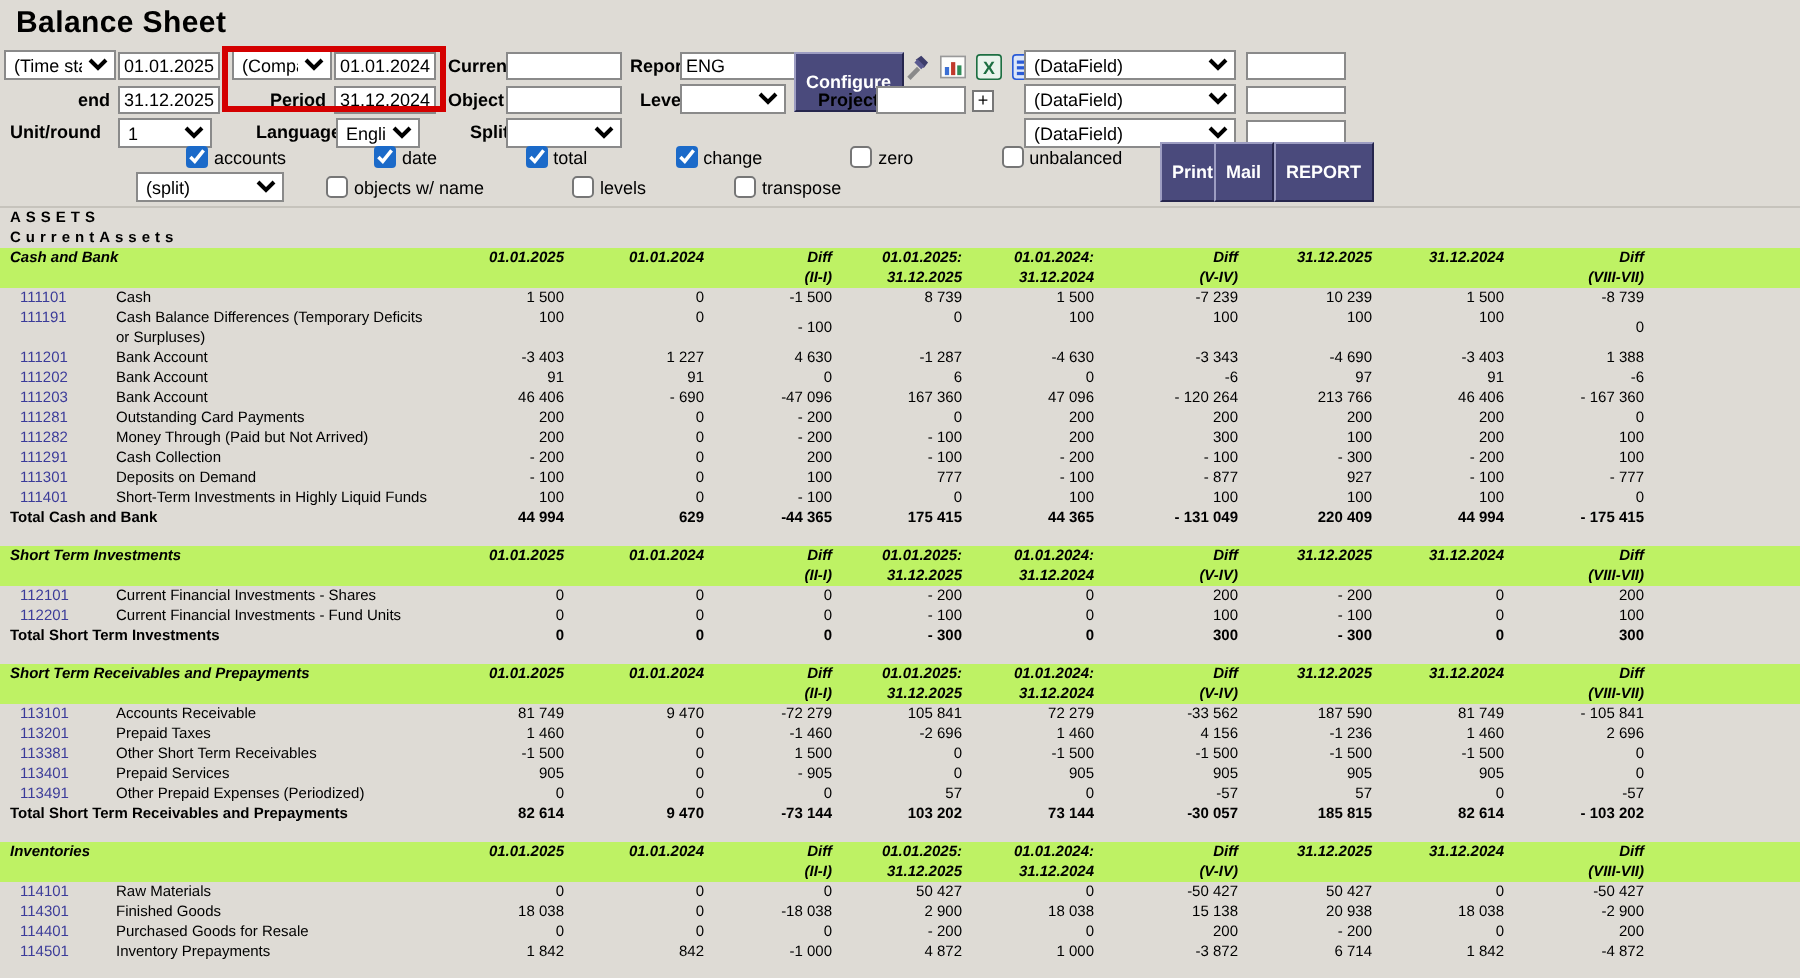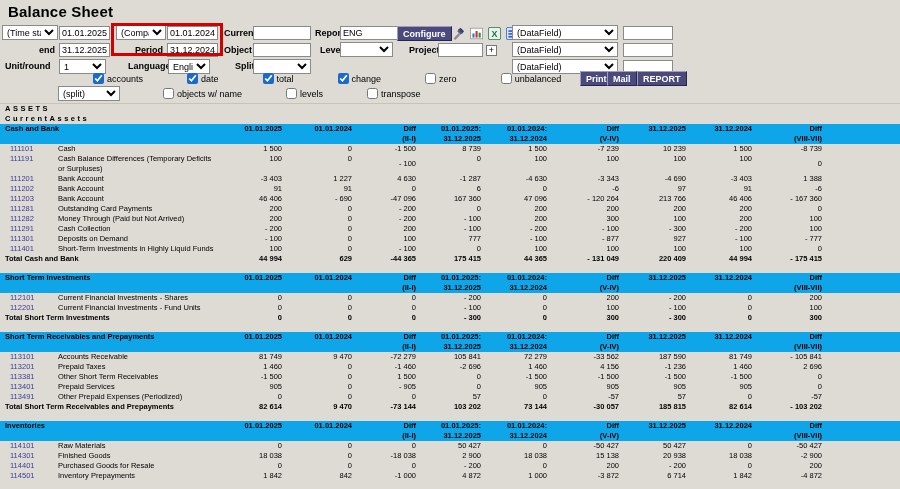--- a/index.html
+++ b/index.html
@@ -16,42 +16,42 @@
   .tb-label { position:absolute; font-weight:bold; font-size:9px; line-height:13px; white-space:nowrap; }
   .tb-input {
     position:absolute; height:14px; font-size:9px; padding:0 2px;
     border:1px solid #8a8a8a; background:#fff; font-family:"Liberation Sans",sans-serif;
   }
   .tb-select {
     position:absolute; height:15px; font-size:9px; background:#fff;
     border:1px solid #8a8a8a; font-family:"Liberation Sans",sans-serif;
   }
   .btn {
-    position:absolute; height:15px; font-size:9px; font-weight:bold; color:#fff;
+    position:absolute; height:30px; font-size:9px; font-weight:bold; color:#fff;
     background:#4a4a7c; border:1px solid; border-color:#9d9dc2 #26264d #26264d #9d9dc2;
     padding:0 5px; font-family:"Liberation Sans",sans-serif; cursor:pointer; line-height:12px;
   }
   .hl-box { position:absolute; left:111px; top:23px; width:112px; height:33px;
     border:3px solid #d40000; pointer-events:none; z-index:5; }
   .icon-row { position:absolute; left:452px; top:27px; display:flex; gap:5px; align-items:center; }
   .icon-row svg { display:block; }
   .plusbox { position:absolute; left:486px; top:45px; width:11px; height:11px; background:#fff;
     border:1px solid #777; font-size:9px; line-height:9px; text-align:center; cursor:pointer; }
   .chk-row { position:absolute; display:flex; gap:9px; align-items:center; font-size:9px; }
   .chk-row label { display:flex; gap:3px; align-items:center; cursor:pointer;margin-left:35px; }
   .chk-row input { width:11px; height:11px; accent-color:#1b6ac9; margin:0; }
 
   
   .report { position:absolute; left:0; top:103px; width:900px; border-top:1px solid #c6c3bc; }
   table { border-collapse:collapse; width:900px; table-layout:fixed; }
   td { font-size:7.5px; line-height:10px; vertical-align:top; padding:0; overflow:hidden; }
   td.num { text-align:right; white-space:nowrap; padding-right:1px; }
   td.acct { padding-left:10px; color:#3b3b99; }
   td.acct span { cursor:pointer; }
-  tr.band td { background:#0ea5e9; font-weight:bold; }
+  tr.band td { background:#bef264; font-weight:bold;font-style:italic; }
   tr.band td.num { white-space:normal; }
   td.sec-title { font-weight:bold; padding-left:5px; white-space:nowrap; }
   tr.total td { font-weight:bold; }
   tr.total td.sec-title { padding-left:5px; }
   tr.group td { font-weight:bold; letter-spacing:2.5px; padding-left:5px; }
   tr.spacer td { height:9px; }
   td.c3, td.c9 { vertical-align:middle; }
 </style>
 </head>
 <body>
@@ -164,21 +164,21 @@
     </label>
     <label>
       <input type="checkbox" style="">
       <span>unbalanced</span>
     </label>
   </div>
 <button class="btn" style="left:580px;top:71px;">Print</button>
 <button class="btn" style="left:607px;top:71px;">Mail</button>
 <button class="btn" style="left:637px;top:71px;">REPORT</button>
 
-<select class="tb-select" style="left:58px;top:86px;width:62px;">
+<select class="tb-select" style="left:68px;top:86px;width:74px;">
   <option>(split)</option>
 </select>
 <div class="chk-row" style="left:128px;top:88px;">
     <label>
       <input type="checkbox" style="">
       <span>objects w/ name</span>
     </label>
     <label>
       <input type="checkbox" style="">
       <span>levels</span>

